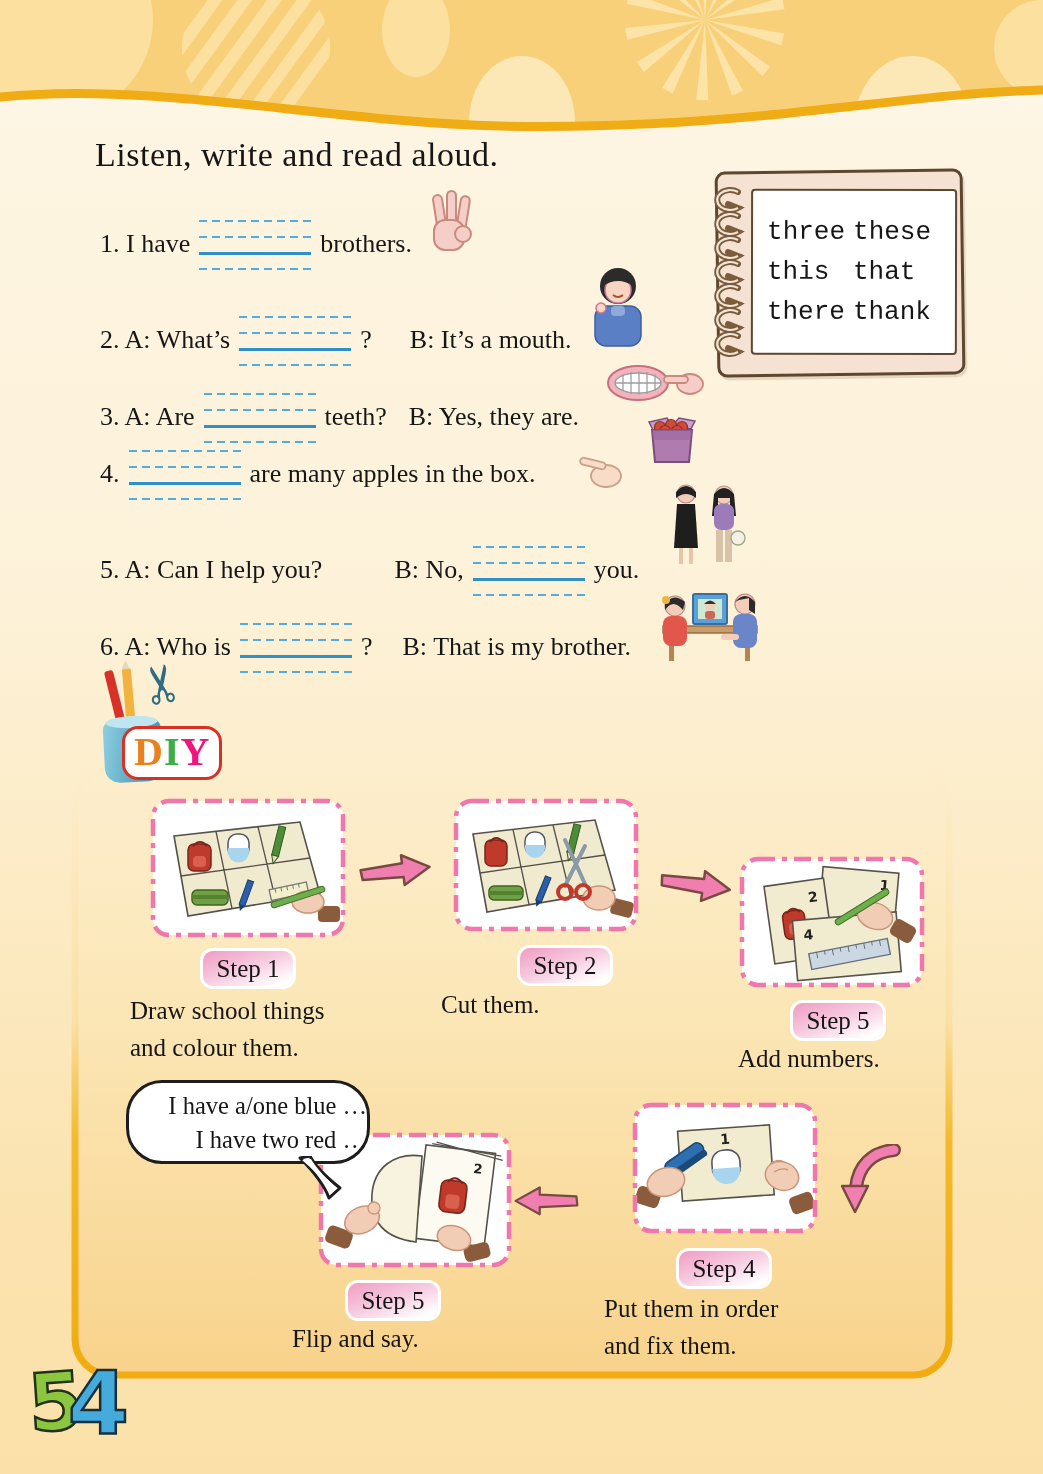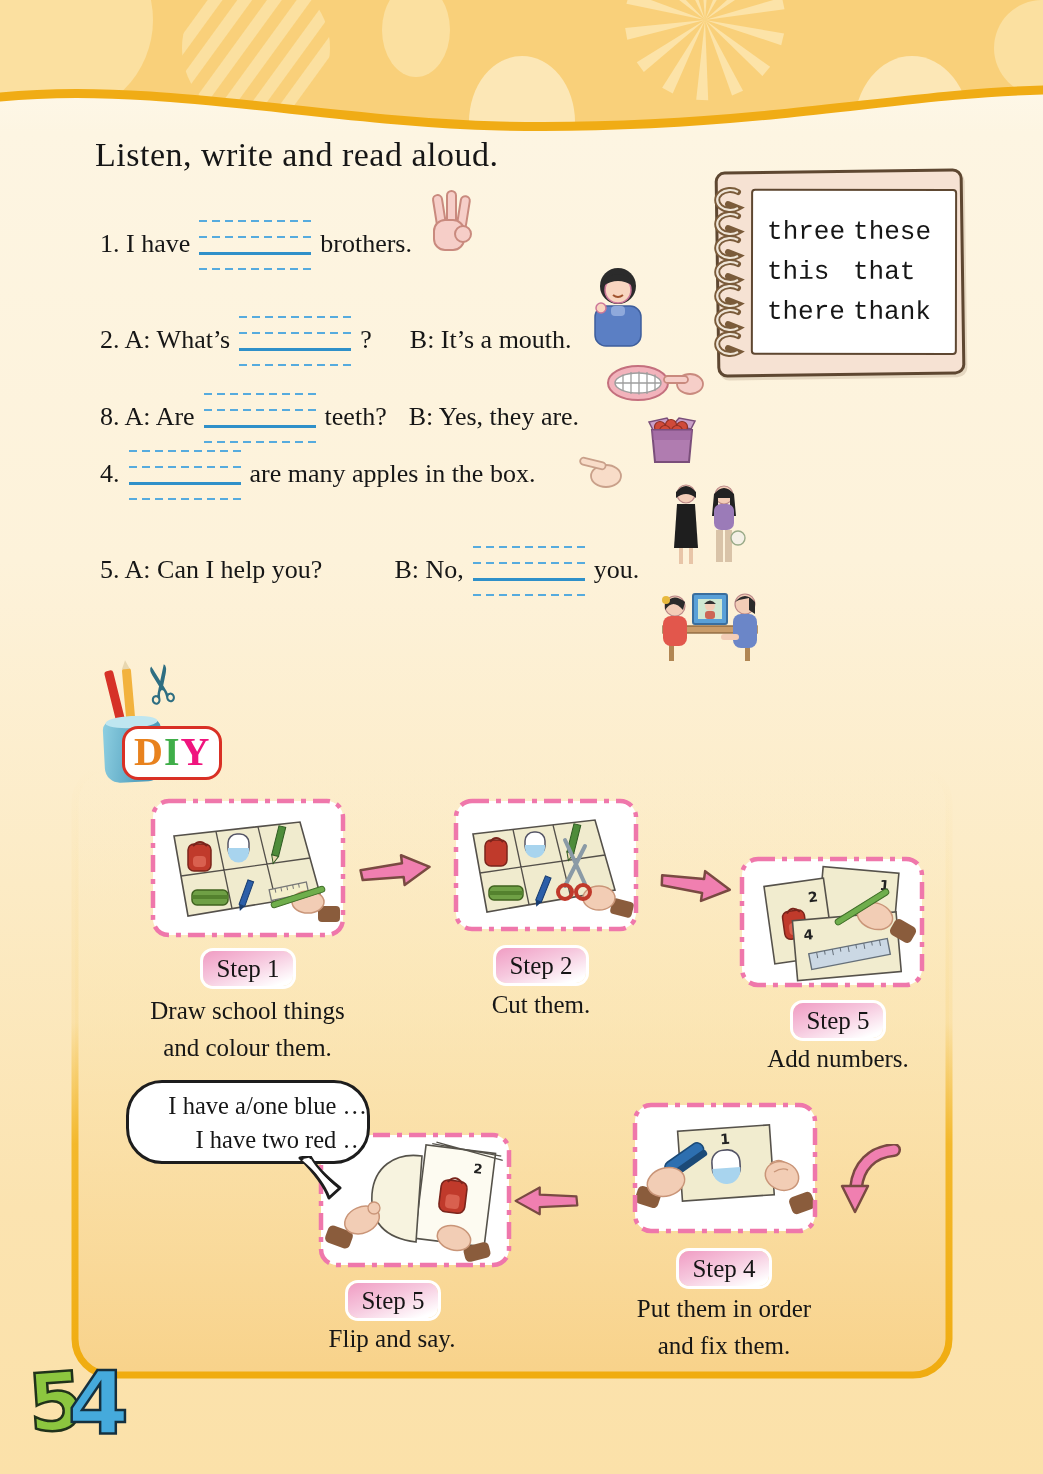--- a/index.html
+++ b/index.html
@@ -42,21 +42,21 @@
   #diytext .d1{color:#E8821E}.#d2{}
   #diytext .d2{color:#3FAE49}
   #diytext .d3{color:#F0147E}
   #diytitle{left:160px;top:748px;width:760px;text-align:center;font-size:26px;font-weight:bold;}
   
   #panel{left:70px;top:762px;}
   .stepbox{position:absolute;}
   .badge{position:absolute;width:90px;height:35px;border-radius:10px;
     background:linear-gradient(160deg,#F09CC3 0%,#F6C8DE 45%,#FFFFFF 90%);
     box-shadow:0 0 0 3px #FFFFFF;display:flex;align-items:center;justify-content:center;font-size:25px;}
-  .caption{position:absolute;text-align:center;font-size:25px;line-height:37px;}
+  .caption{position:absolute;font-size:25px;line-height:37px;}
   #bubble{left:126px;top:1080px;width:244px;height:84px;background:#fff;border:3px solid #1d1d1d;border-radius:36px;
     padding:6px 0 0 18px;font-size:24.5px;line-height:34px;z-index:5;box-sizing:border-box;text-align:right;}
   #bubbletail{left:296px;top:1156px;z-index:6;}
   
   #pagenum{left:28px;top:1348px;font-family:"DejaVu Sans",sans-serif;font-weight:bold;z-index:4;}
   #pagenum .n5{font-size:80px;color:#8CC63F;-webkit-text-stroke:2.5px #20321a;display:inline-block;transform:rotate(-4deg);}
   #pagenum .n4{font-size:88px;color:#45AADC;-webkit-text-stroke:2.5px #14303f;display:inline-block;margin-left:-16px;transform:translateY(4px);}
 </style>
 </head>
 <body>
@@ -104,27 +104,30 @@
 
   <div id="title" class="abs">Listen, write and read aloud.</div>
 
   <div class="q-row" style="top:220px">
     <span>1. I have</span><span class="blank"><i class="gl l1"></i><i class="gl l2"></i><i class="gsolid"></i><i class="gl l4"></i></span><span>brothers.</span>
   </div>
   <div class="q-row" style="top:297px">
     <span>2. A: What’s</span><span class="blank"><i class="gl l1"></i><i class="gl l2"></i><i class="gsolid"></i><i class="gl l4"></i></span><span>?</span><span class="bpart" style="margin-left:38px">B: It’s a mouth.</span>
   </div>
   <div class="q-row" style="top:374px">
-    <span>8. A: Are</span><span class="blank"><i class="gl l1"></i><i class="gl l2"></i><i class="gsolid"></i><i class="gl l4"></i></span><span>teeth?</span><span class="bpart" style="margin-left:22px">B: Yes, they are.</span>
+    <span>3. A: Are</span><span class="blank"><i class="gl l1"></i><i class="gl l2"></i><i class="gsolid"></i><i class="gl l4"></i></span><span>teeth?</span><span class="bpart" style="margin-left:22px">B: Yes, they are.</span>
   </div>
   <div class="q-row" style="top:450px">
     <span>4.</span><span class="blank"><i class="gl l1"></i><i class="gl l2"></i><i class="gsolid"></i><i class="gl l4"></i></span><span>are many apples in the box.</span>
   </div>
   <div class="q-row" style="top:527px">
     <span>5. A: Can I help you?</span><span class="bpart" style="margin-left:72px">B: No,</span><span class="blank"><i class="gl l1"></i><i class="gl l2"></i><i class="gsolid"></i><i class="gl l4"></i></span><span>you.</span>
+  </div>
+  <div class="q-row" style="top:604px">
+    <span>6. A: Who is</span><span class="blank"><i class="gl l1"></i><i class="gl l2"></i><i class="gsolid"></i><i class="gl l4"></i></span><span>?</span><span class="bpart" style="margin-left:30px">B: That is my brother.</span>
   </div>
 
   <svg class="abs" style="left:420px;top:190px" width="62" height="68" viewBox="0 0 62 68">
     <g stroke="#C98A7E" stroke-width="2" fill="#F6CEC8">
       <rect x="15" y="5" width="9" height="34" rx="4.5" transform="rotate(-9 19 22)"></rect>
       <rect x="27" y="1" width="9" height="37" rx="4.5"></rect>
       <rect x="39" y="6" width="9" height="33" rx="4.5" transform="rotate(9 43 22)"></rect>
       <rect x="14" y="30" width="30" height="30" rx="11"></rect>
       <circle cx="43" cy="44" r="8"></circle>
     </g>
@@ -425,21 +428,21 @@
   </svg>
   <svg class="abs" style="left:512px;top:1180px" width="68" height="40" viewBox="0 0 76 40">
     <path d="M3,14 L45,12 L45,4 L72,19 L45,34 L45,26 L4,24 Z" fill="#F07FB0" stroke="#7A4A42" stroke-width="2.5" stroke-linejoin="round" transform="rotate(180 38 20)"></path>
   </svg>
 
   <div class="badge" style="left:203px;top:951px">Step 1</div>
   <div class="caption" style="left:130px;top:992px;width:235px">
     <span style="display:block">Draw school things</span>
     <span style="display:block">and colour them.</span>
   </div>
-  <div class="badge" style="left:496px;top:948px">Step 2</div>
+  <div class="badge" style="left:520px;top:948px">Step 2</div>
   <div class="caption" style="left:441px;top:986px;width:200px">
     <span style="display:block">Cut them.</span>
   </div>
   <div class="badge" style="left:793px;top:1003px">Step 5</div>
   <div class="caption" style="left:738px;top:1040px;width:200px">
     <span style="display:block">Add numbers.</span>
   </div>
   <div class="badge" style="left:679px;top:1251px">Step 4</div>
   <div class="caption" style="left:604px;top:1290px;width:240px">
     <span style="display:block">Put them in order</span>

